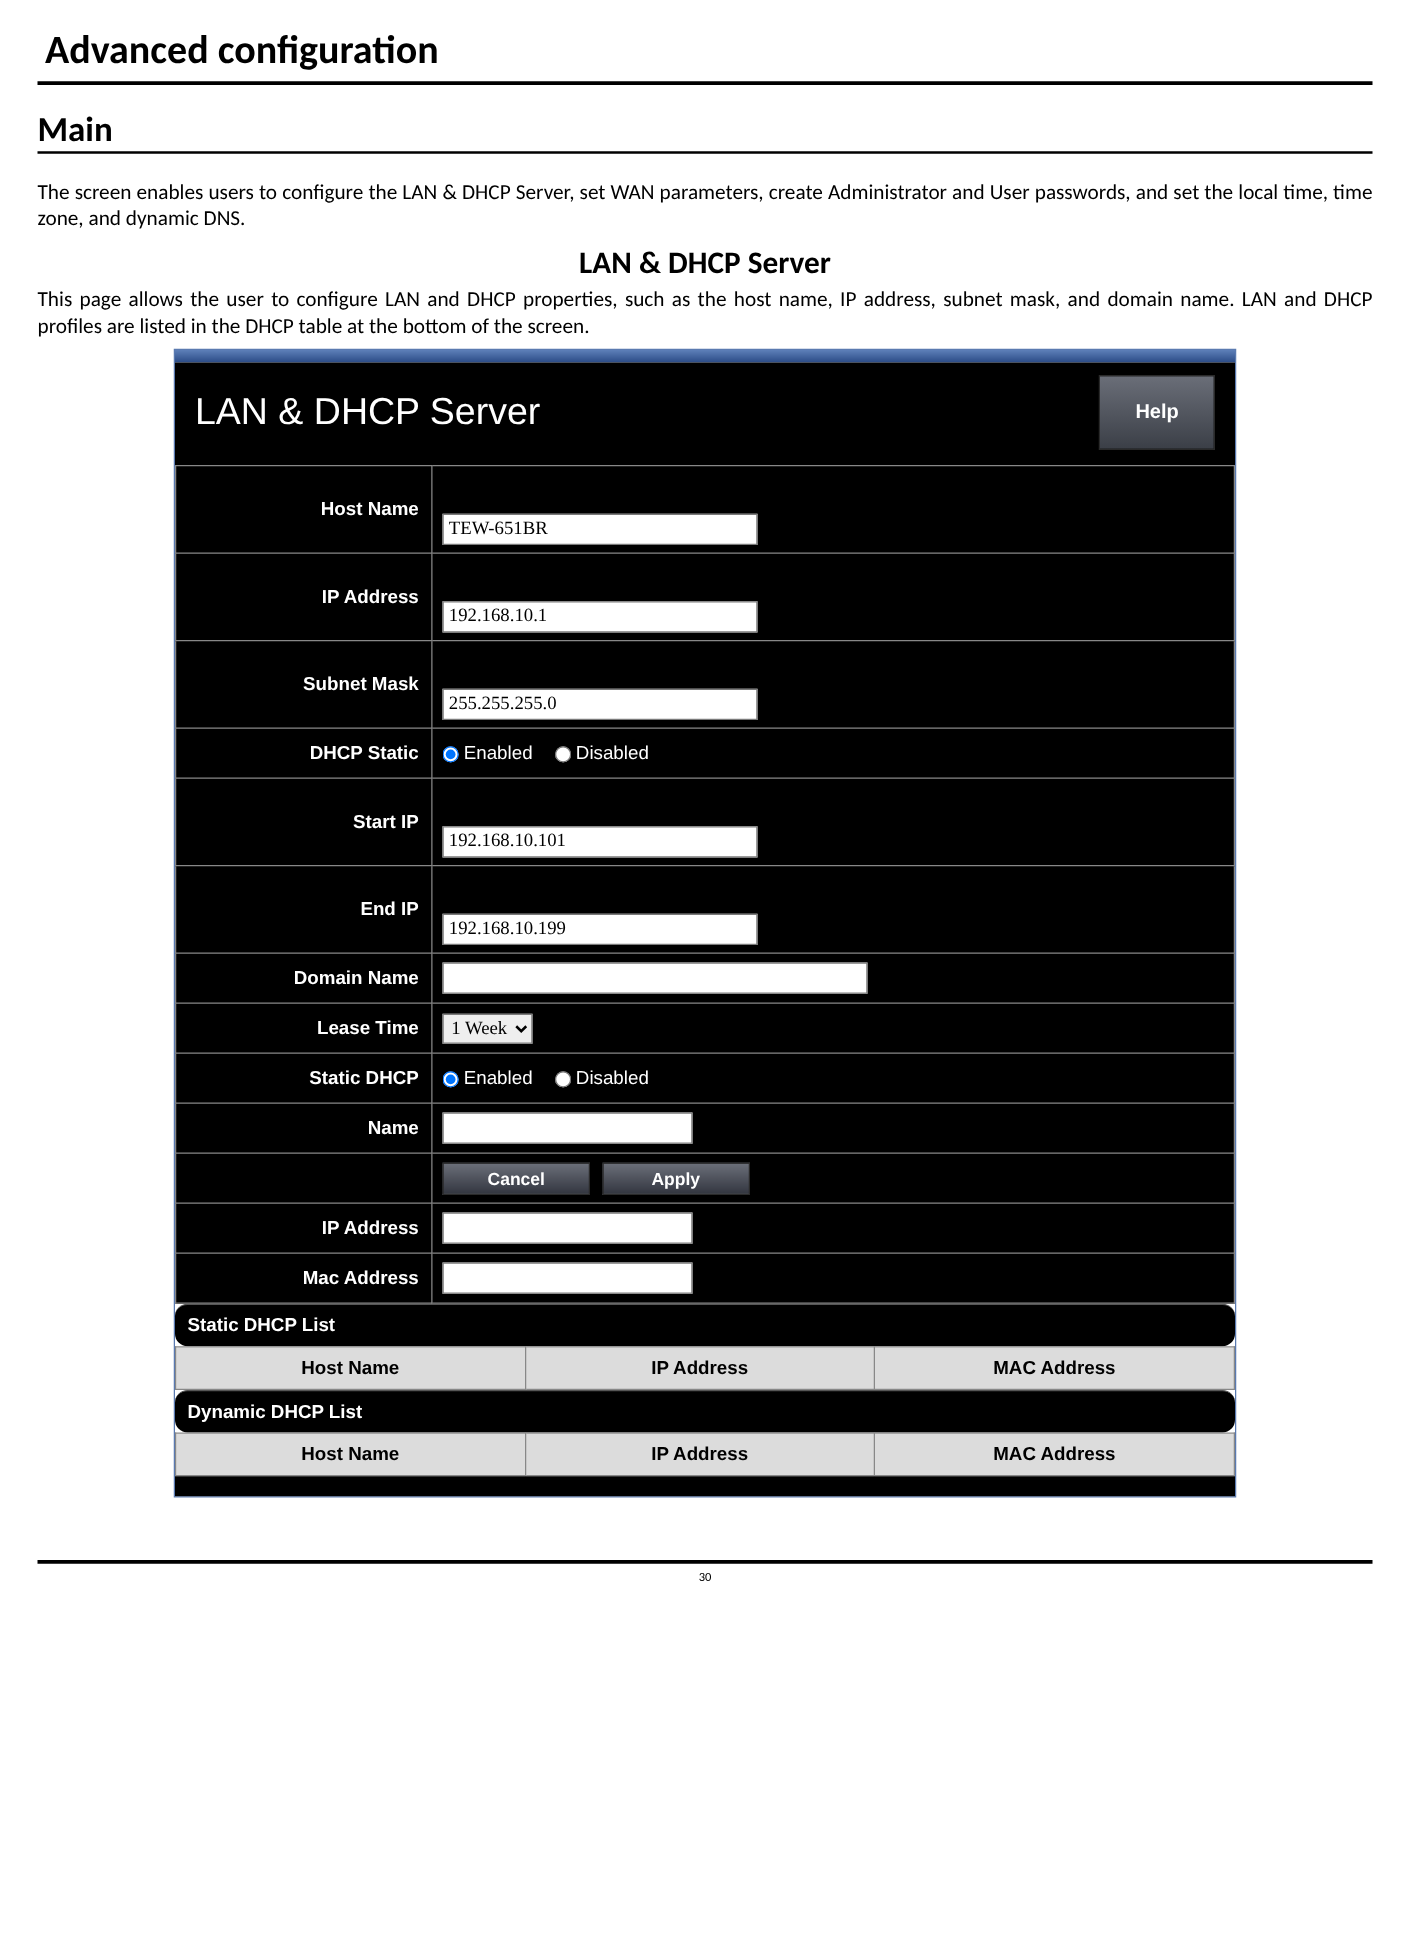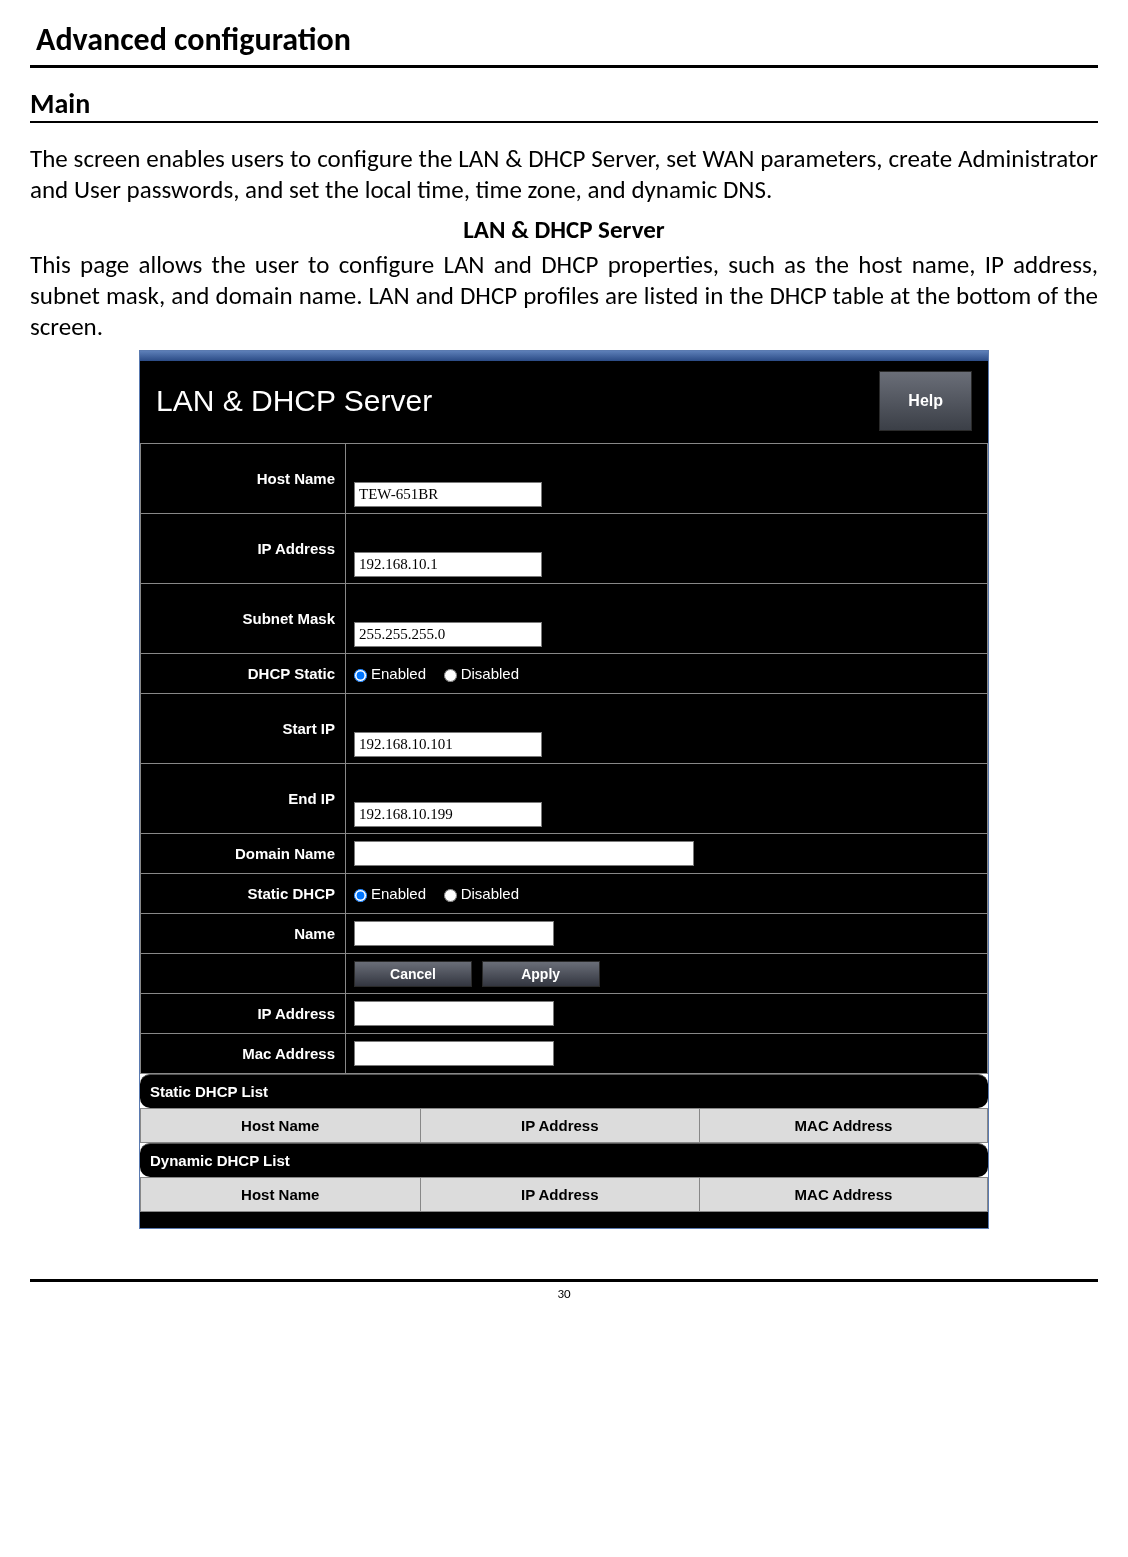--- a/index.html
+++ b/index.html
@@ -17,21 +17,21 @@
     border-bottom: 3px solid #000;
     margin-bottom: 18px;
   }
   .section-title {
     font-size: 28px;
     font-weight: bold;
     border-bottom: 2px solid #000;
     margin-bottom: 20px;
   }
   .body-text {
-    font-size: 25px;
+    font-size: 17px;
     text-align: justify;
     line-height: 1.25;
     margin-bottom: 8px;
   }
   .sub-heading {
     font-size: 25px;
     font-weight: bold;
     text-align: center;
     margin-bottom: 4px;
   }
@@ -90,21 +90,21 @@
     background: #000;
   }
   .txt-input {
     font-family: "Times New Roman", serif;
     font-size: 15px;
     padding: 3px 4px;
     border: 1px solid #7a7a7a;
     background: #fff;
     color: #000;
   }
-  .w-med { width: 188px; margin-top: 32px; }
+  .w-med { width: 252px; margin-top: 32px; }
   .w-wide { width: 340px; }
   .w-short { width: 200px; }
   .sel {
     font-family: "Times New Roman", serif;
     font-size: 15px;
     padding: 2px 2px;
     border: 1px solid #7a7a7a;
     background: #eee;
   }
   .radio-lbl {
@@ -170,21 +170,21 @@
   .ss-bottom {
     background: #000;
     height: 16px;
   }
   .footer-rule {
     border-top: 3px solid #000;
     margin-top: 50px;
   }
   .page-num {
     text-align: center;
-    font-size: 13px;
+    font-size: 10px;
     margin-top: 4px;
   }
 </style>
 </head>
 <body>
 
 <div class="page-title">Advanced configuration</div>
 
 <div class="section-title">Main</div>
 
@@ -226,20 +226,28 @@
       <td class="label-cell">Start IP</td>
       <td class="value-cell"><input class="txt-input w-med" value="192.168.10.101" style=""></td>
     </tr>
     <tr>
       <td class="label-cell">End IP</td>
       <td class="value-cell"><input class="txt-input w-med" value="192.168.10.199" style=""></td>
     </tr>
     <tr>
       <td class="label-cell">Domain Name</td>
       <td class="value-cell"><input class="txt-input w-wide" value="" style=""></td>
+    </tr>
+    <tr>
+      <td class="label-cell">Lease Time</td>
+      <td class="value-cell">
+        <select class="sel">
+          <option>1 Week</option>
+        </select>
+      </td>
     </tr>
     <tr>
       <td class="label-cell">Static DHCP</td>
       <td class="value-cell">
         <label class="radio-lbl"><input type="radio" name="sdhcp" checked="" style=""><span>Enabled</span></label>
         <label class="radio-lbl"><input type="radio" name="sdhcp" style=""><span>Disabled</span></label>
       </td>
     </tr>
     <tr>
       <td class="label-cell">Name</td>

